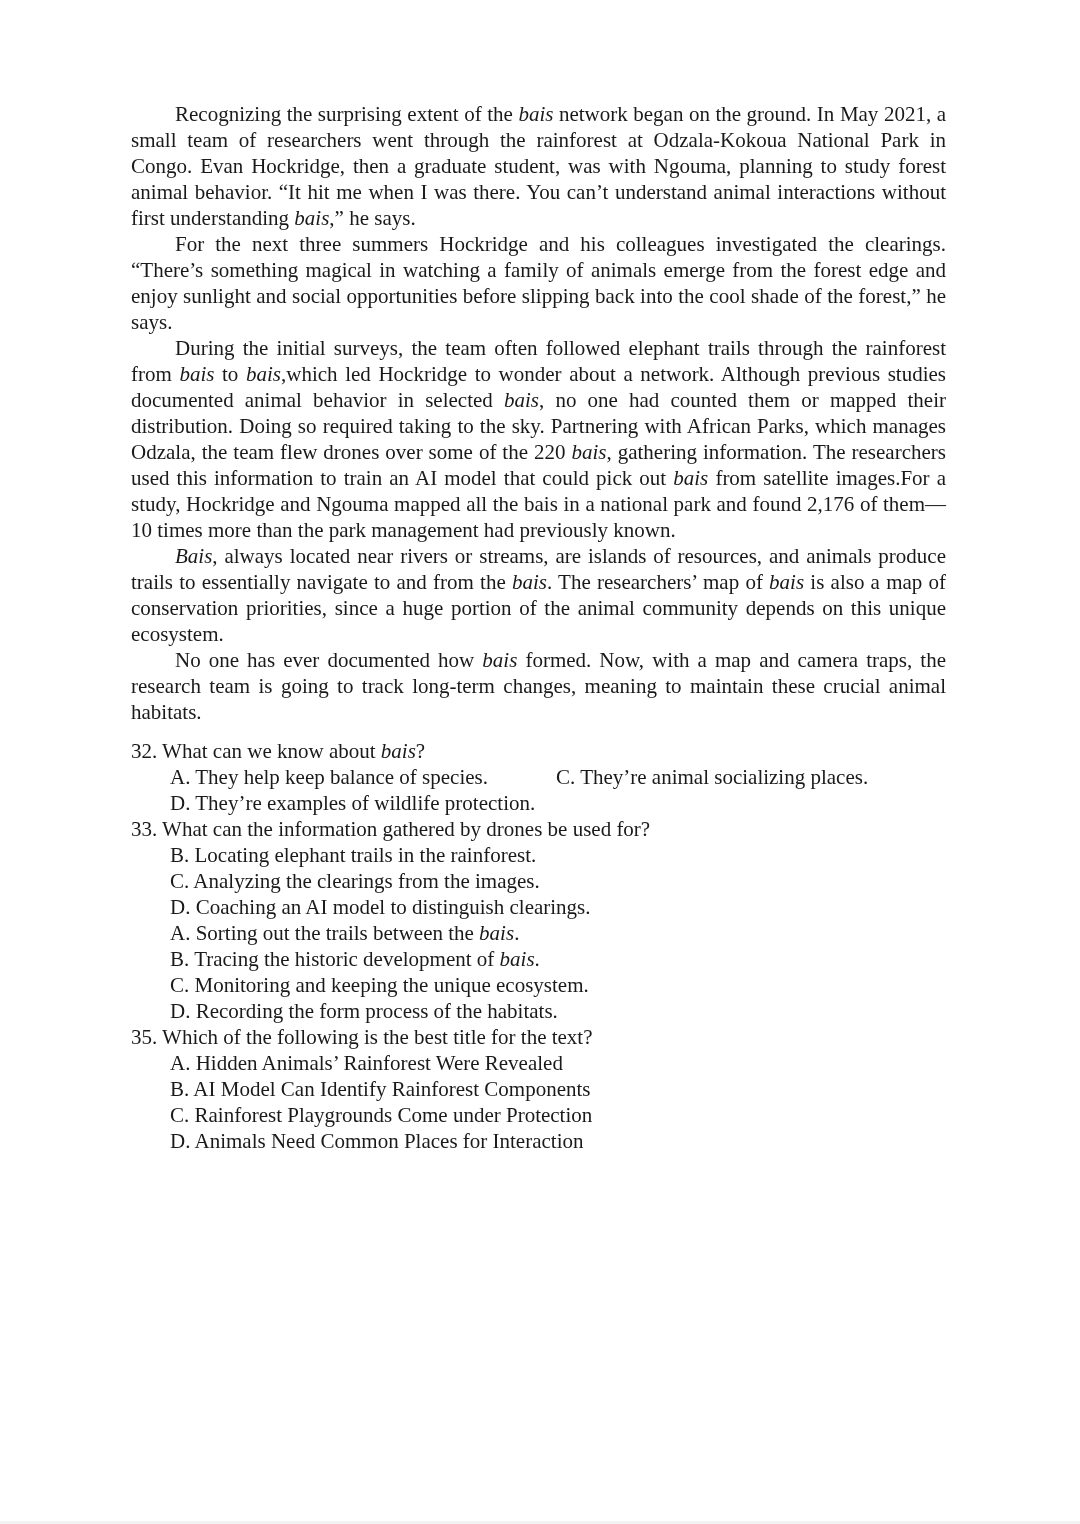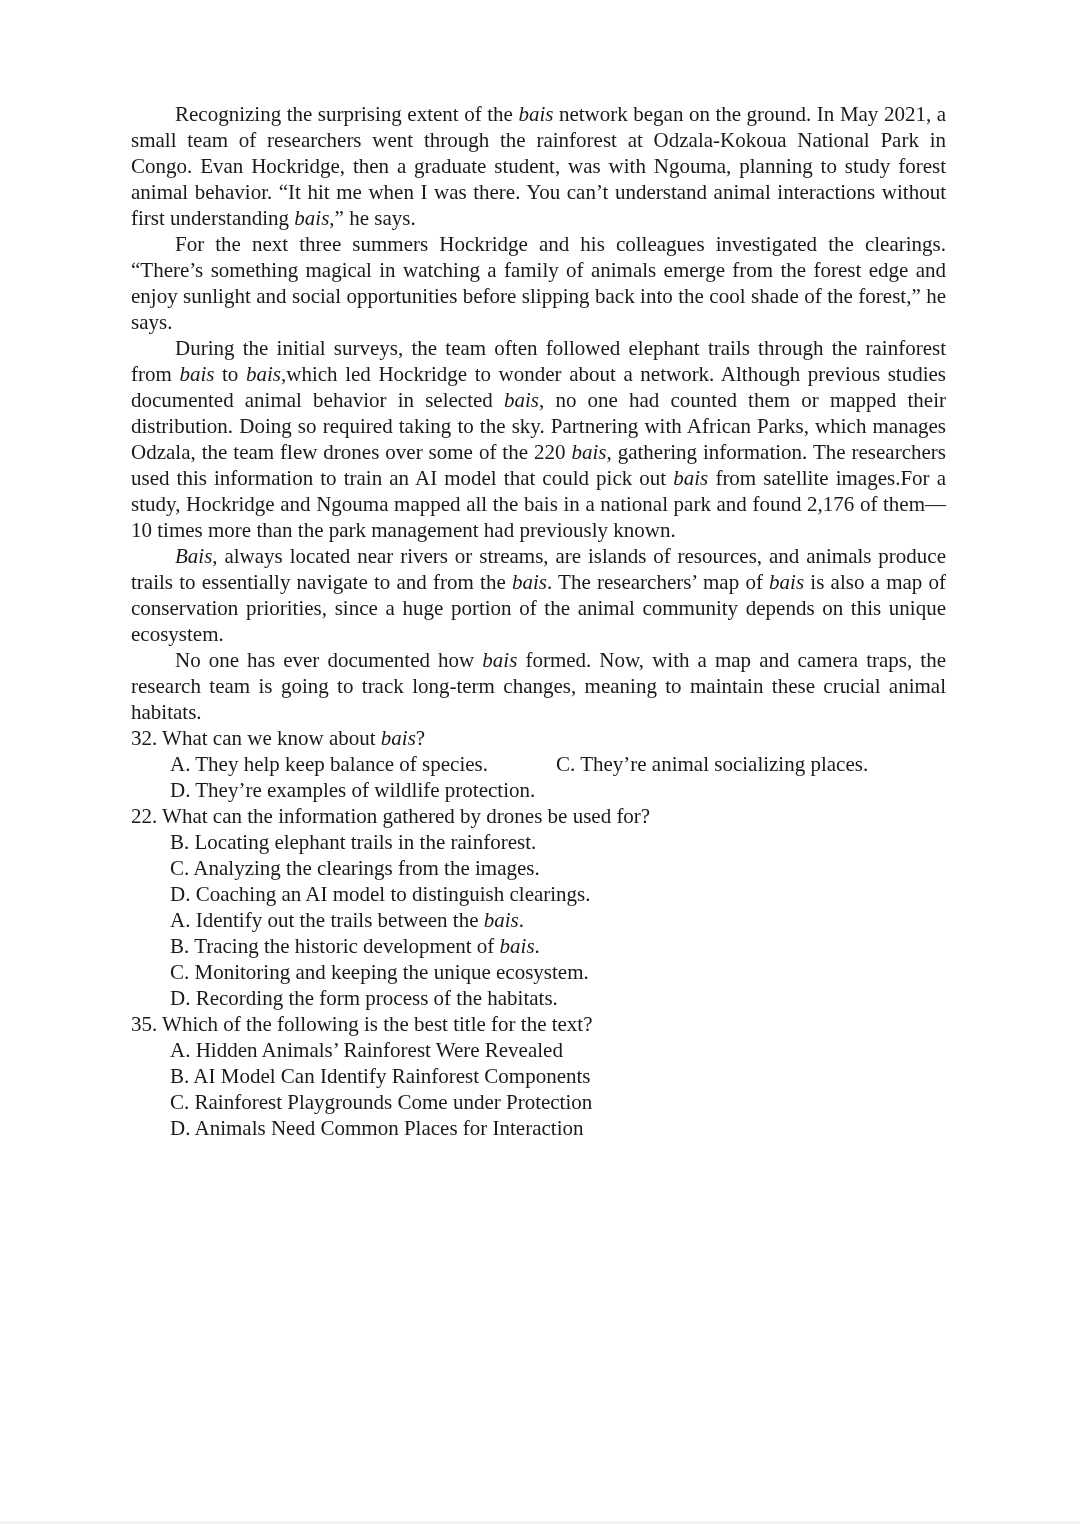--- a/index.html
+++ b/index.html
@@ -3,21 +3,21 @@
 <meta charset="utf-8">
 <style>
   html, body { margin: 0; padding: 0; background: #ffffff; }
   body { width: 1080px; height: 1524px; position: relative; overflow: hidden; }
   .page {
     position: absolute; left: 131px; top: 101px; width: 815px;
     font-family: "Liberation Serif", "DejaVu Serif", serif;
     font-size: 21px; line-height: 26px; color: #1a1a1a;
   }
   .para { margin: 0; text-align: justify; text-indent: 44px; }
-  .questions { margin-top: 0; }
+  .questions { margin-top: 13px; }
   .q-stem { margin: 0; }
   .opt { margin: 0 0 0 39px; }
   .opt-grid { display: grid; grid-template-columns: 386px auto; margin-left: 39px; }
   .opt-grid .opt { margin: 0; }
   i { font-style: italic; }
   .bottom-line { position: absolute; left: 0; right: 0; bottom: 0; height: 3px; background: #f2f2f2; }
 </style>
 </head>
 <body>
 
@@ -32,27 +32,27 @@
   <div id="questions" class="questions">
       <div>
         <p class="q-stem"><span>32. What can we know about </span><i>bais</i><span>?</span></p>
         <div class="opt-grid">
           <p class="opt"><span>A. They help keep balance of species.</span></p>
           <p class="opt"><span>C. They’re animal socializing places.</span></p>
           <p class="opt"><span>D. They’re examples of wildlife protection.</span></p>
         </div>
       </div>
       <div>
-        <p class="q-stem"><span>22. What can the information gathered by drones be used for?</span></p>
+        <p class="q-stem"><span>33. What can the information gathered by drones be used for?</span></p>
         <p class="opt"><span>B. Locating elephant trails in the rainforest.</span></p>
         <p class="opt"><span>C. Analyzing the clearings from the images.</span></p>
         <p class="opt"><span>D. Coaching an AI model to distinguish clearings.</span></p>
       </div>
       <div>
-        <p class="opt"><span>A. Identify out the trails between the </span><i>bais</i><span>.</span></p>
+        <p class="opt"><span>A. Sorting out the trails between the </span><i>bais</i><span>.</span></p>
         <p class="opt"><span>B. Tracing the historic development of </span><i>bais</i><span>.</span></p>
         <p class="opt"><span>C. Monitoring and keeping the unique ecosystem.</span></p>
         <p class="opt"><span>D. Recording the form process of the habitats.</span></p>
       </div>
       <div>
         <p class="q-stem"><span>35. Which of the following is the best title for the text?</span></p>
         <p class="opt"><span>A. Hidden Animals’ Rainforest Were Revealed</span></p>
         <p class="opt"><span>B. AI Model Can Identify Rainforest Components</span></p>
         <p class="opt"><span>C. Rainforest Playgrounds Come under Protection</span></p>
         <p class="opt"><span>D. Animals Need Common Places for Interaction</span></p>

